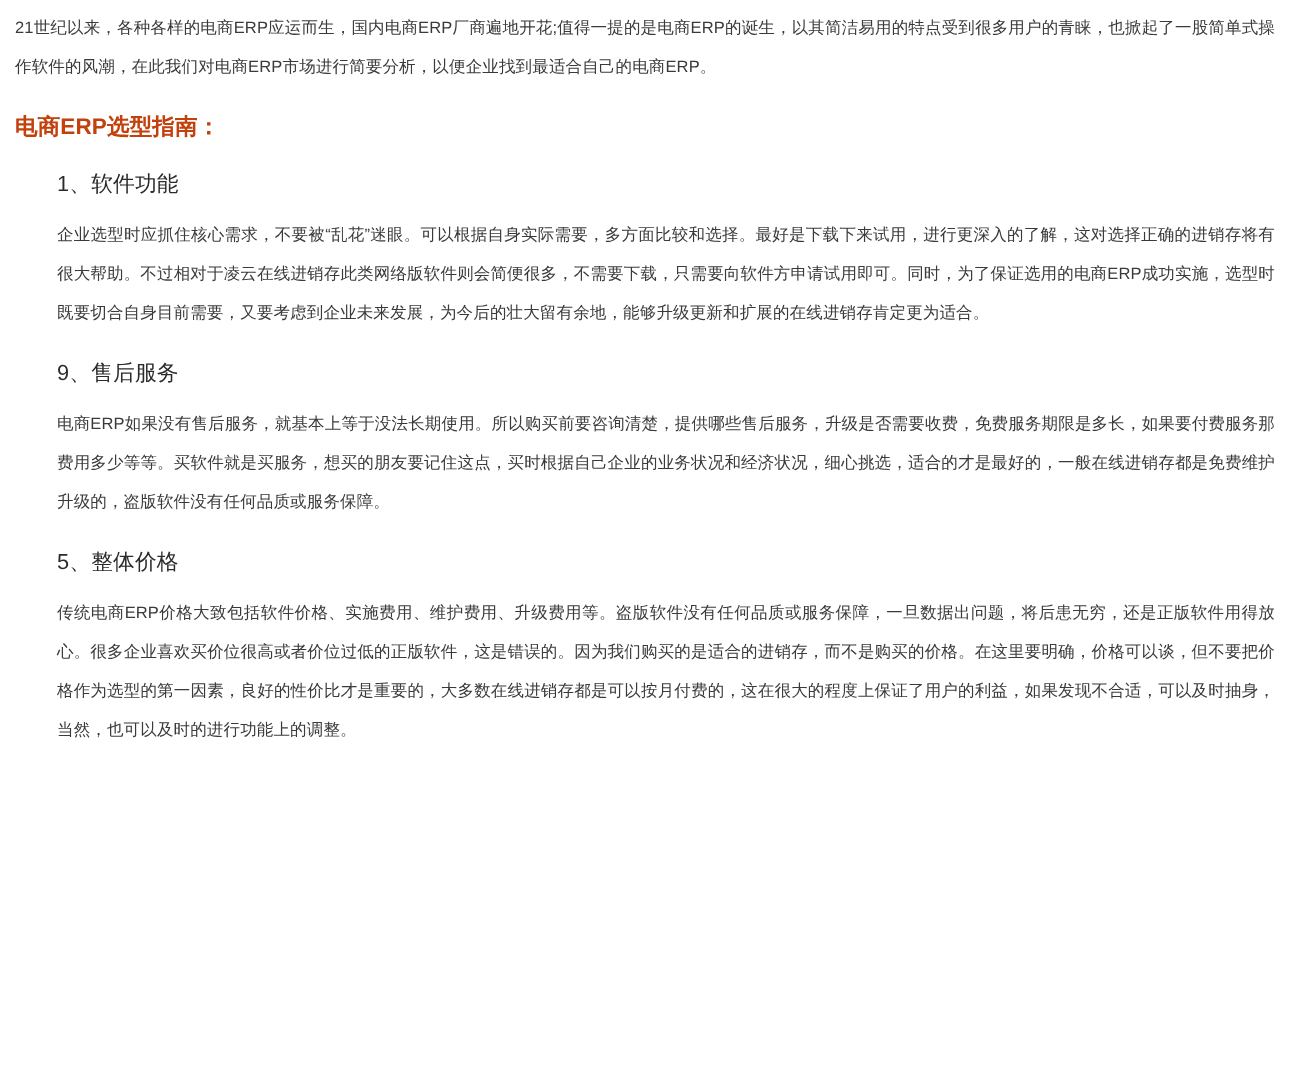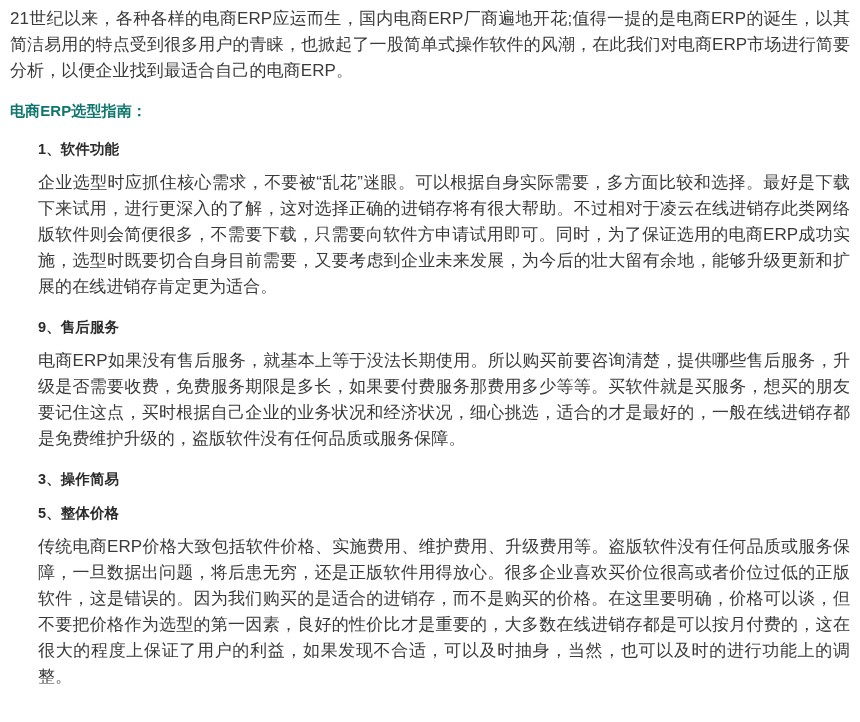--- a/index.html
+++ b/index.html
@@ -14,39 +14,39 @@
     color: #333333;
     overflow: hidden;
   }
   .doc {
     width: 860px;
     box-sizing: border-box;
     padding: 6px 10px 0 10px;
   }
   p {
     margin: 0;
-    font-size: 17px;
+    font-size: 11px;
     line-height: 26px;
     color: #3a3a3a;
     text-align: justify;
     letter-spacing: 0.1px;
   }
   .intro {
     text-indent: 0;
     margin-bottom: 14px;
   }
   .section-title {
-    color: #0f766e;
+    color: #c2410c;
     font-weight: bold;
     font-size: 15px;
     line-height: 26px;
     margin: 6px 0 12px 0;
   }
   .sub-title {
-    font-weight: bold;
+    font-weight: normal;
     color: #2b2b2b;
     font-size: 14.5px;
     line-height: 26px;
     margin: 0 0 8px 0;
     padding-left: 28px;
   }
   .para {
     padding-left: 28px;
     margin-bottom: 14px;
   }
@@ -59,18 +59,17 @@
   <p class="intro">21世纪以来，各种各样的电商ERP应运而生，国内电商ERP厂商遍地开花;值得一提的是电商ERP的诞生，以其简洁易用的特点受到很多用户的青睐，也掀起了一股简单式操作软件的风潮，在此我们对电商ERP市场进行简要分析，以便企业找到最适合自己的电商ERP。</p>
 
   <p class="section-title">电商ERP选型指南：</p>
 
   <p class="sub-title">1、软件功能</p>
   <p class="para">企业选型时应抓住核心需求，不要被“乱花”迷眼。可以根据自身实际需要，多方面比较和选择。最好是下载下来试用，进行更深入的了解，这对选择正确的进销存将有很大帮助。不过相对于凌云在线进销存此类网络版软件则会简便很多，不需要下载，只需要向软件方申请试用即可。同时，为了保证选用的电商ERP成功实施，选型时既要切合自身目前需要，又要考虑到企业未来发展，为今后的壮大留有余地，能够升级更新和扩展的在线进销存肯定更为适合。</p>
 
   <p class="sub-title">9、售后服务</p>
   <p class="para">电商ERP如果没有售后服务，就基本上等于没法长期使用。所以购买前要咨询清楚，提供哪些售后服务，升级是否需要收费，免费服务期限是多长，如果要付费服务那费用多少等等。买软件就是买服务，想买的朋友要记住这点，买时根据自己企业的业务状况和经济状况，细心挑选，适合的才是最好的，一般在线进销存都是免费维护升级的，盗版软件没有任何品质或服务保障。</p>
 
-  <p class="sub-title">3、操作简易</p>
 
   <p class="sub-title">5、整体价格</p>
   <p class="para">传统电商ERP价格大致包括软件价格、实施费用、维护费用、升级费用等。盗版软件没有任何品质或服务保障，一旦数据出问题，将后患无穷，还是正版软件用得放心。很多企业喜欢买价位很高或者价位过低的正版软件，这是错误的。因为我们购买的是适合的进销存，而不是购买的价格。在这里要明确，价格可以谈，但不要把价格作为选型的第一因素，良好的性价比才是重要的，大多数在线进销存都是可以按月付费的，这在很大的程度上保证了用户的利益，如果发现不合适，可以及时抽身，当然，也可以及时的进行功能上的调整。</p>
 
 </div>
 
 </body></html>

